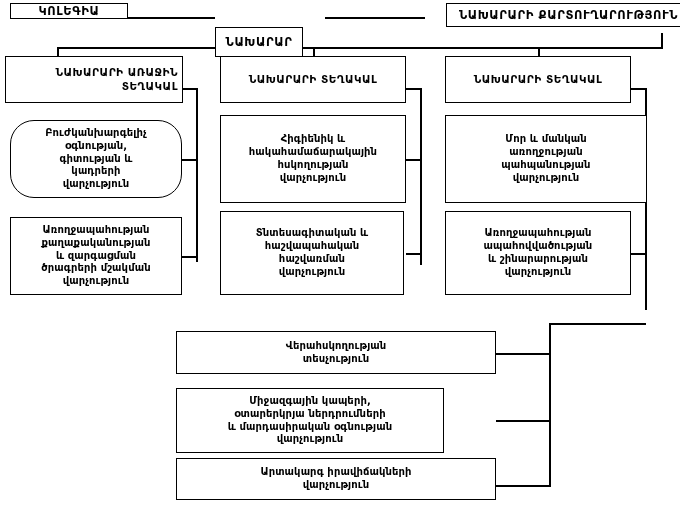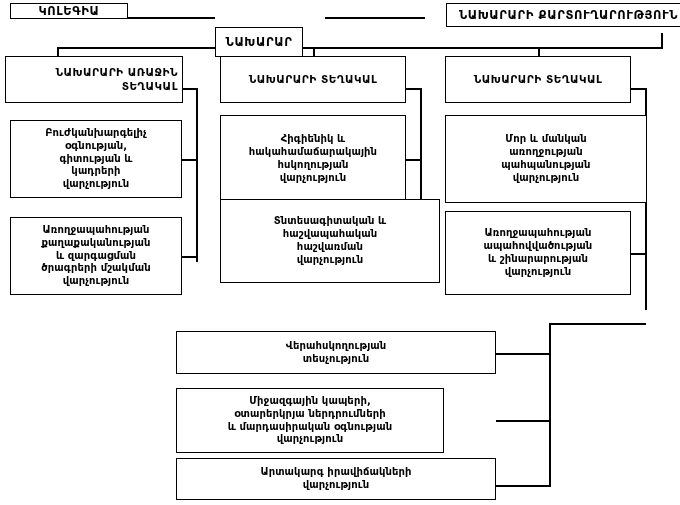--- a/index.html
+++ b/index.html
@@ -107,41 +107,41 @@
       <div class="node level-1" style="left: 5px; top: 56px; width: 178px; height: 47px; text-align: right;">
         <span class="node-label">ՆԱԽԱՐԱՐԻ ԱՌԱՋԻՆ
 ՏԵՂԱԿԱԼ</span>
       </div>
       <div class="node level-1" style="left: 220px; top: 56px; width: 186px; height: 47px;">
         <span class="node-label">ՆԱԽԱՐԱՐԻ ՏԵՂԱԿԱԼ</span>
       </div>
       <div class="node level-1" style="left: 445px; top: 56px; width: 186px; height: 47px;">
         <span class="node-label">ՆԱԽԱՐԱՐԻ ՏԵՂԱԿԱԼ</span>
       </div>
-      <div class="node unit" style="left: 10px; top: 120px; width: 172px; height: 78px;">
+      <div class="node unit" style="left: 10px; top: 120px; width: 172px; height: 78px; border-radius: 24px;">
         <span class="node-label">Բուժկանխարգելիչ
 օգնության,
 գիտության և
 կադրերի
 վարչություն</span>
       </div>
       <div class="node unit" style="left: 10px; top: 217px; width: 172px; height: 78px;">
         <span class="node-label">Առողջապահության
 քաղաքականության
 և զարգացման
 ծրագրերի մշակման
 վարչություն</span>
       </div>
       <div class="node unit" style="left: 220px; top: 115px; width: 186px; height: 88px; text-align: center;">
         <span class="node-label">Հիգիենիկ և
 հակահամաճարակային
 հսկողության
 վարչություն</span>
       </div>
-      <div class="node unit" style="left: 220px; top: 199px; width: 220px; height: 84px;">
+      <div class="node unit" style="left: 220px; top: 211px; width: 184px; height: 84px;">
         <span class="node-label">Տնտեսագիտական և
 հաշվապահական
 հաշվառման
 վարչություն</span>
       </div>
       <div class="node unit" style="left: 445px; top: 115px; width: 202px; height: 88px;">
         <span class="node-label">Մոր և մանկան
 առողջության
 պահպանության
 վարչություն</span>

